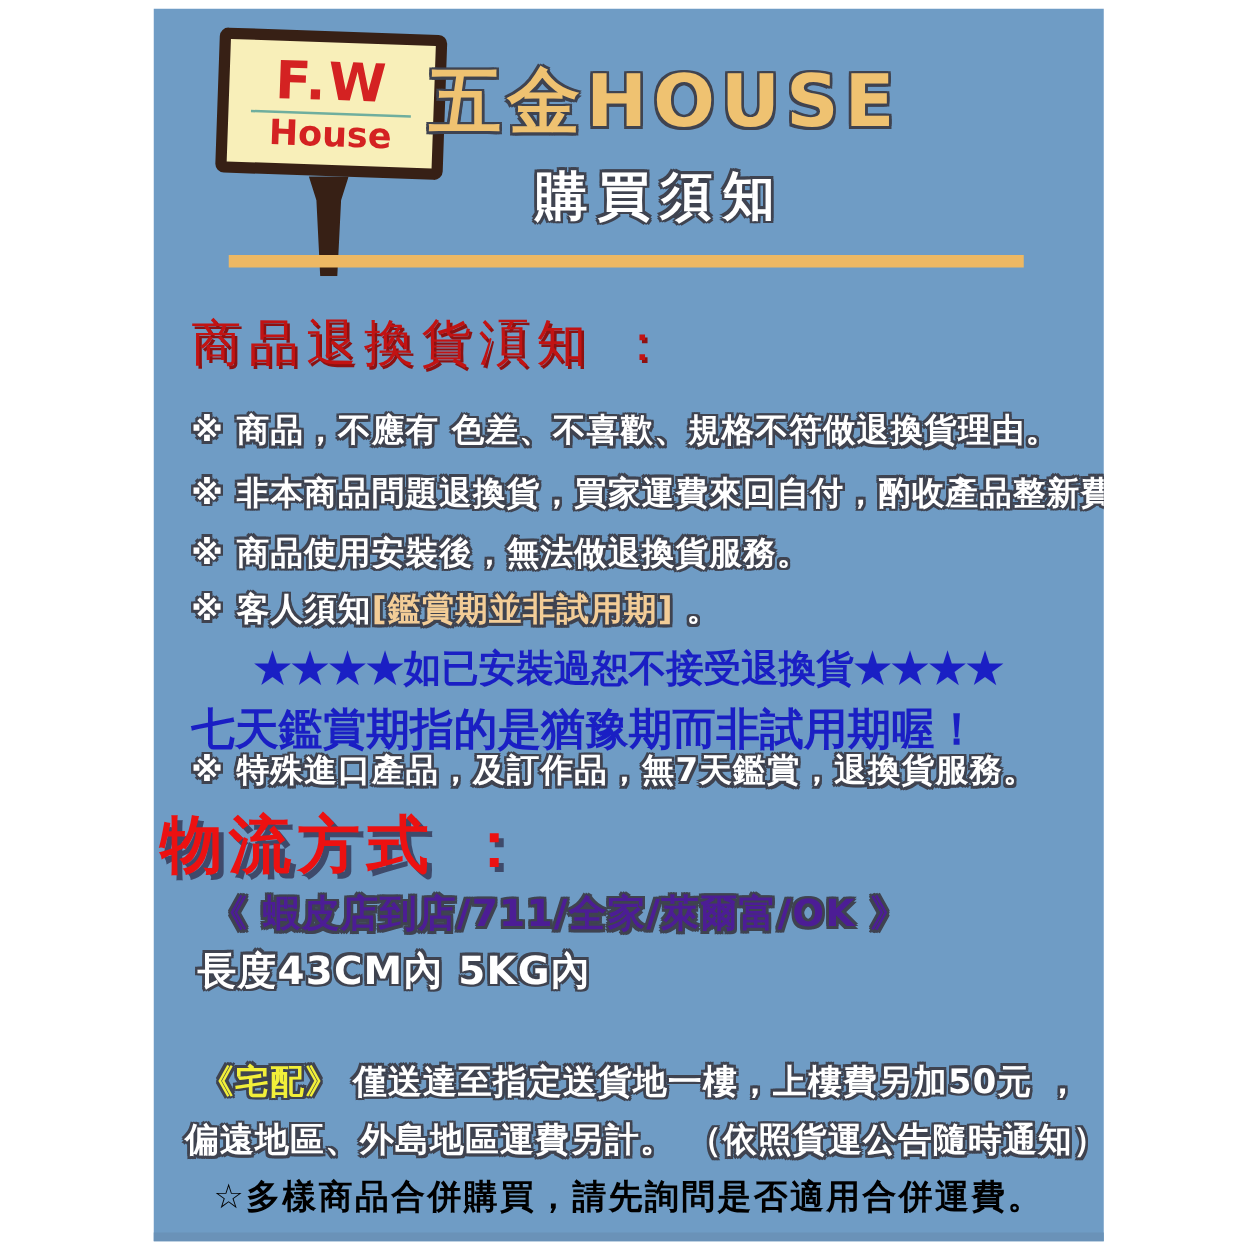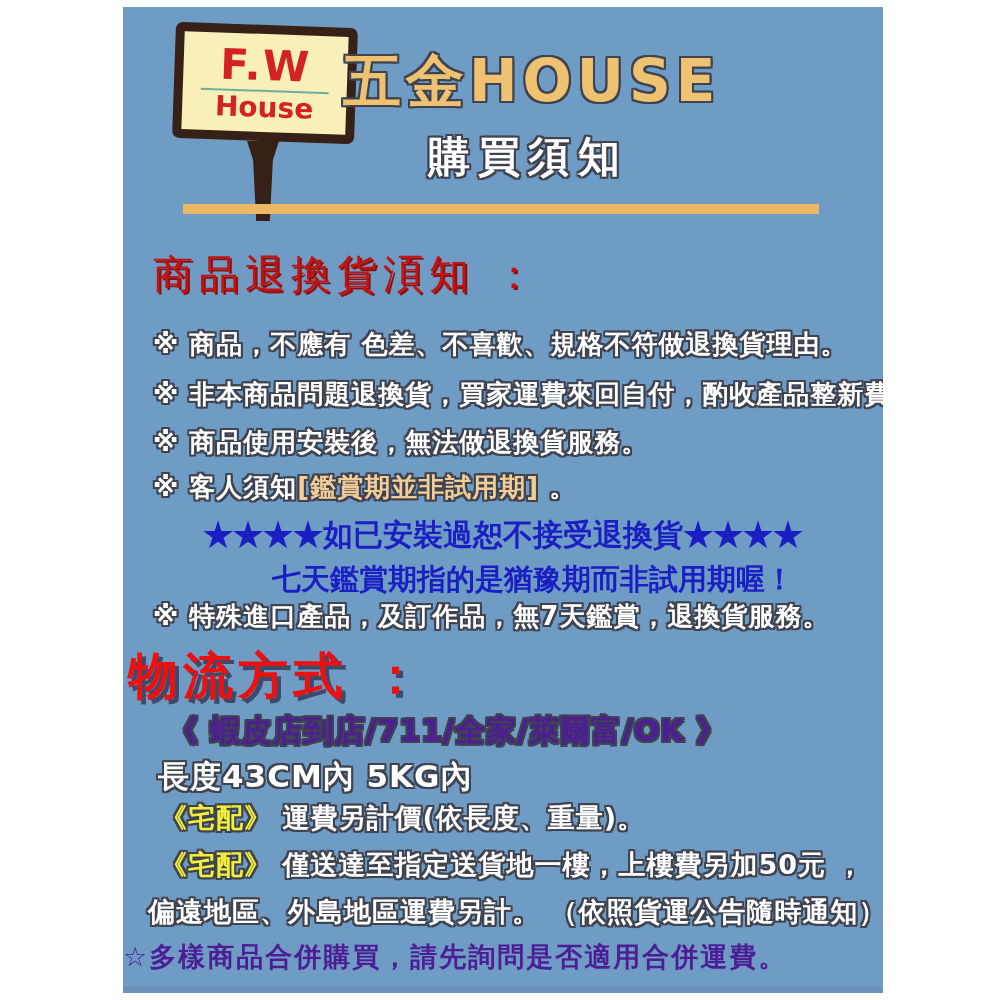--- a/index.html
+++ b/index.html
@@ -32,36 +32,36 @@
 
   
   .ret-heading { position:absolute; left:30px; top:240px; font-size:40px; font-weight:normal;
                  color:#c21313; letter-spacing:6px; text-shadow:2px 2px 0 #8d1111; }
   .bullet { position:absolute; left:30px; font-size:26px; font-weight:bold; color:#ffffff;
             letter-spacing:1px; white-space:nowrap; }
   .b1 { top:320px; } .b2 { top:370px; } .b3 { top:418px; } .b4 { top:463px;text-align:right; } .b5 { top:592px; }
   .tan { color:#f3cd97; }
   .bluestar { position:absolute; left:0; top:508px; width:760px; text-align:center;
               font-family:"DejaVu Serif",serif; font-size:30px; font-weight:bold; color:#1a1fc4; }
-  .blueline { position:absolute; left:30px; top:553px; width:760px; text-align:center;
-              font-family:"DejaVu Serif",serif; font-size:29px; font-weight:bold; color:#1a1fc4; }
+  .blueline { position:absolute; left:30px; top:553px; width:760px; 
+              font-family:"DejaVu Serif",serif; font-size:35px; font-weight:bold; color:#1a1fc4; }
 
   
   .ship-heading { position:absolute; left:5px; top:636px; font-size:50px; font-weight:bold;
                   color:#ec1111; letter-spacing:5px; text-shadow:4px 4px 0 #3e4a6b; }
   .stores { position:absolute; left:45px; top:704px; font-size:30px; font-weight:bold;
             color:#4c1d95; letter-spacing:1px; white-space:nowrap; }
   .sizeline { position:absolute; left:35px; top:749px; font-size:31px; font-weight:bold;
               color:#ffffff; letter-spacing:1px; }
   .homeline { position:absolute; font-size:27px; font-weight:bold; color:#ffffff;
               letter-spacing:1px; white-space:nowrap; }
   .h1 { left:37px; top:793px; } .h2 { left:37px; top:840px; } .h3 { left:25px; top:887px; }
   .yellow { color:#f2ef39; }
-  .combine { position:absolute; left:0; top:932px; width:760px; text-align:left;
-             font-size:27px; font-weight:bold; color:#4c1d95; letter-spacing:2px; }
+  .combine { position:absolute; left:0; top:932px; width:760px; text-align:center;
+             font-size:27px; font-weight:bold; color:#000000; letter-spacing:2px; }
 </style>
 </head>
 <body>
 
 <div class="page">
   <div class="panel">
 
     <div class="logo">
       <div class="stick"></div>
       <div class="board">
@@ -84,23 +84,20 @@
     </div>
 
     <div class="bluestar">★★★★如已安裝過恕不接受退換貨★★★★</div>
     <div class="blueline">七天鑑賞期指的是猶豫期而非試用期喔！</div>
     <div class="bullet b5 outline-dark">※ 特殊進口產品，及訂作品，無7天鑑賞，退換貨服務。</div>
 
     <div class="ship-heading">物流方式 ：</div>
     <div class="stores outline-dark">《 蝦皮店到店/711/全家/萊爾富/OK 》</div>
     <div class="sizeline outline-dark">長度43CM內 5KG內</div>
 
-    <div class="homeline h1">
-      <span class="yellow outline-dark">《宅配》</span><span class="outline-dark"> 運費另計價(依長度、重量)。</span>
-    </div>
     <div class="homeline h2">
       <span class="yellow outline-dark">《宅配》</span><span class="outline-dark"> 僅送達至指定送貨地一樓，上樓費另加50元 ，</span>
     </div>
     <div class="homeline h3 outline-dark">偏遠地區、外島地區運費另計。 （依照貨運公告隨時通知）</div>
 
     <div class="combine">☆多樣商品合併購買，請先詢問是否適用合併運費。</div>
   </div>
 </div>
 
 </body></html>

